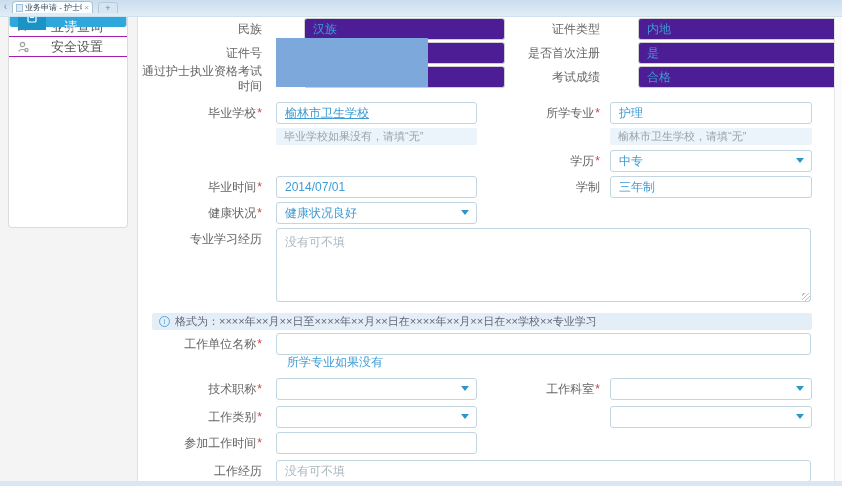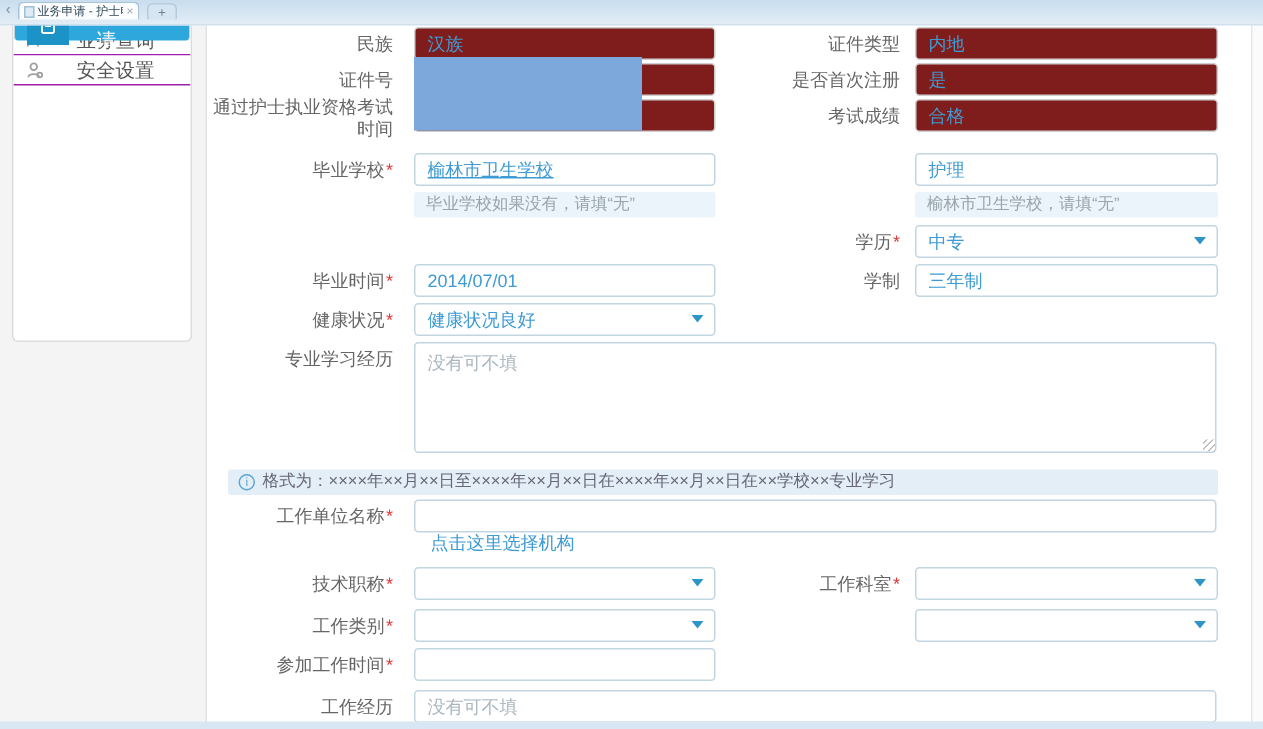--- a/index.html
+++ b/index.html
@@ -39,21 +39,21 @@
 
   
   .form { position:absolute; left:0; top:0; width:842px; height:486px; background:#fff; }
   .lbl { position:absolute; width:122px; text-align:right; font-size:12px; color:#666; line-height:15px; }
   .lbl .req { color:#e03b3b; margin-left:1px; }
   .fld, .inp, .sel { position:absolute; height:22px; border:1px solid #c2d6e2; border-radius:3px;
     background:#fff; font-size:12px; color:#3e9bd3; padding:0 8px; line-height:20px;
     font-family:"Liberation Sans","DejaVu Sans",sans-serif; }
   .inp { width:201px; }
   .inp::placeholder { color:#a9b6bf; opacity:1; }
-  .dis { background:#7f1d1d; border-color:#cfcfcf; }
+  .dis { background:#4c1d95; border-color:#cfcfcf;margin-left:28px; }
   .w-l { left:276px; width:201px; }
   .w-r { left:610px; width:202px; }
   .w-f { left:276px; width:535px; }
   .sel { padding-right:20px; }
   .sel .car { position:absolute; right:7px; top:7px; width:0; height:0;
     border-left:4px solid transparent; border-right:4px solid transparent; border-top:5px solid #2e95c8; }
   .hint { position:absolute; height:17px; background:#eaf4fa; color:#9aa4ac; font-size:11px;
     line-height:17px; padding:0 8px; border-radius:2px; white-space:nowrap; overflow:hidden; }
   .infobar { position:absolute; left:152px; top:313px; width:660px; height:17px; background:#e4eef7;
     font-size:11px; color:#667; line-height:17px; padding-left:7px; border-radius:2px;
@@ -89,20 +89,21 @@
 
   <div class="lbl" style="left:140px;top:64px"><span>通过护士执业资格考试时间</span></div>
   <div class="fld dis w-l" style="top:66px"></div>
   <div class="lbl" style="left:478px;top:70px"><span>考试成绩</span></div>
   <div class="fld dis w-r" style="top:66px">合格</div>
 
   <div class="redact"></div>
 
   <div class="lbl" style="left:140px;top:106px"><span>毕业学校</span><span class="req">*</span></div>
   <input class="inp w-l" style="top: 102px; text-decoration: underline;" value="榆林市卫生学校">
+  <div class="lbl" style="left:478px;top:106px"><span>所学专业</span><span class="req">*</span></div>
   <input class="inp w-r" style="top: 102px;" value="护理">
 
   <div class="hint" style="left:276px;top:128px;width:201px">毕业学校如果没有，请填“无”</div>
   <div class="hint" style="left:610px;top:128px;width:202px">榆林市卫生学校，请填“无”</div>
 
   <div class="lbl" style="left:478px;top:154px"><span>学历</span><span class="req">*</span></div>
   <div class="sel w-r" style="top:150px"><span>中专</span><span class="car"></span></div>
 
   <div class="lbl" style="left:140px;top:180px"><span>毕业时间</span><span class="req">*</span></div>
   <input class="inp w-l" style="top: 176px;" value="2014/07/01">
@@ -116,21 +117,21 @@
   <textarea class="tarea" placeholder="没有可不填" style=""></textarea>
   <div class="resize-h"></div>
 
   <div class="infobar">
     <span class="info-ic">i</span>
     <span>格式为：××××年××月××日至××××年××月××日在××××年××月××日在××学校××专业学习</span>
   </div>
 
   <div class="lbl" style="left:140px;top:337px"><span>工作单位名称</span><span class="req">*</span></div>
   <input class="inp w-f" style="top: 333px;" value="">
-  <div class="linktxt">点击这里选择机构</div>
+  <div class="linktxt">所学专业如果没有</div>
 
   <div class="lbl" style="left:140px;top:382px"><span>技术职称</span><span class="req">*</span></div>
   <div class="sel w-l" style="top:378px"><span></span><span class="car"></span></div>
   <div class="lbl" style="left:478px;top:382px"><span>工作科室</span><span class="req">*</span></div>
   <div class="sel w-r" style="top:378px"><span></span><span class="car"></span></div>
 
   <div class="lbl" style="left:140px;top:410px"><span>工作类别</span><span class="req">*</span></div>
   <div class="sel w-l" style="top:406px"><span></span><span class="car"></span></div>
   <div class="sel w-r" style="top:406px"><span></span><span class="car"></span></div>
 

